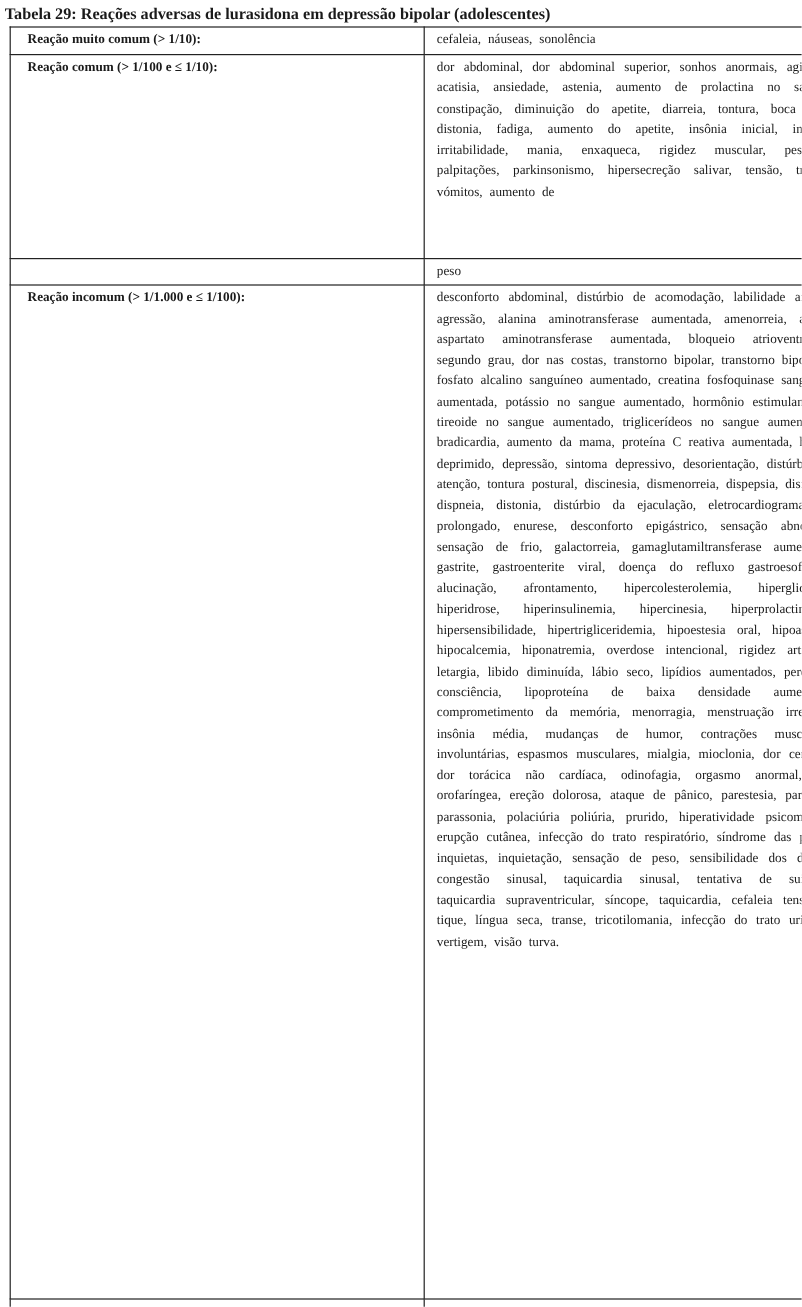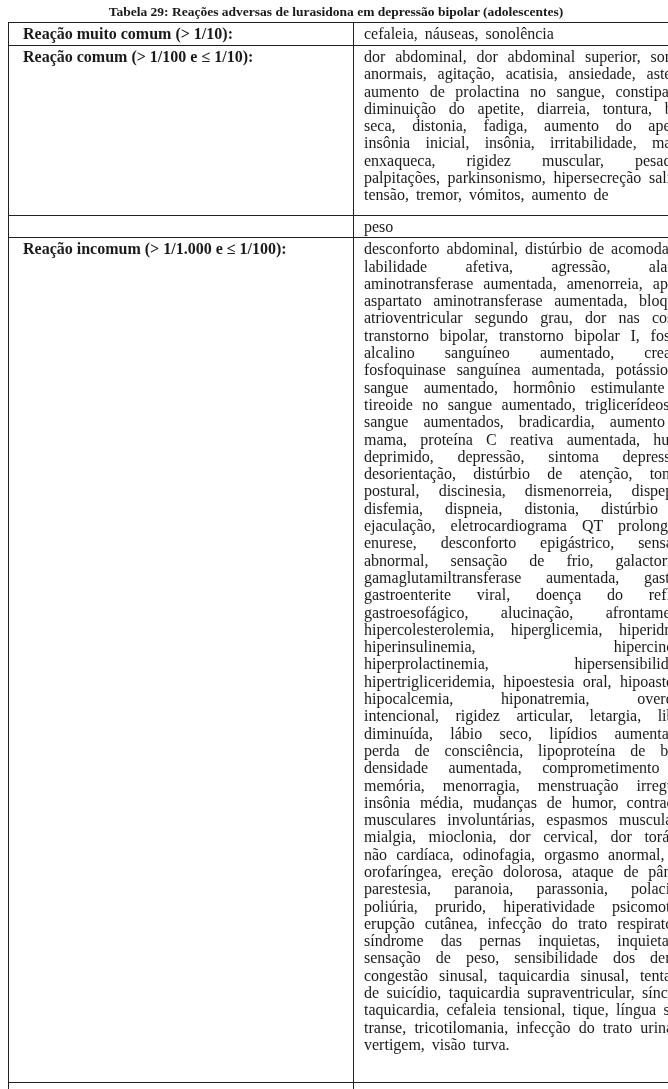--- a/index.html
+++ b/index.html
@@ -13,32 +13,31 @@
     background: #ffffff;
     color: #1a1a1a;
     font-family: "Liberation Serif", serif;
   }
   .doc-title {
     font-size: 13.5px;
     font-weight: bold;
     padding: 4px 0 0 4px;
     height: 18px;
     white-space: nowrap;
-    text-align: center;
   }
   table.adr-table {
     border-collapse: collapse;
     table-layout: fixed;
     width: 653px;
     margin-left: 8px;
   }
   table.adr-table td {
     border: 1px solid #222222;
     vertical-align: top;
-    font-size: 16px;
+    font-size: 11px;
     line-height: 17.3px;
     overflow: hidden;
   }
   td.freq-cell {
     width: 322px;
     font-weight: bold;
     padding: 2px 8px 2px 14px;
   }
   td.react-cell {
     width: 331px;

